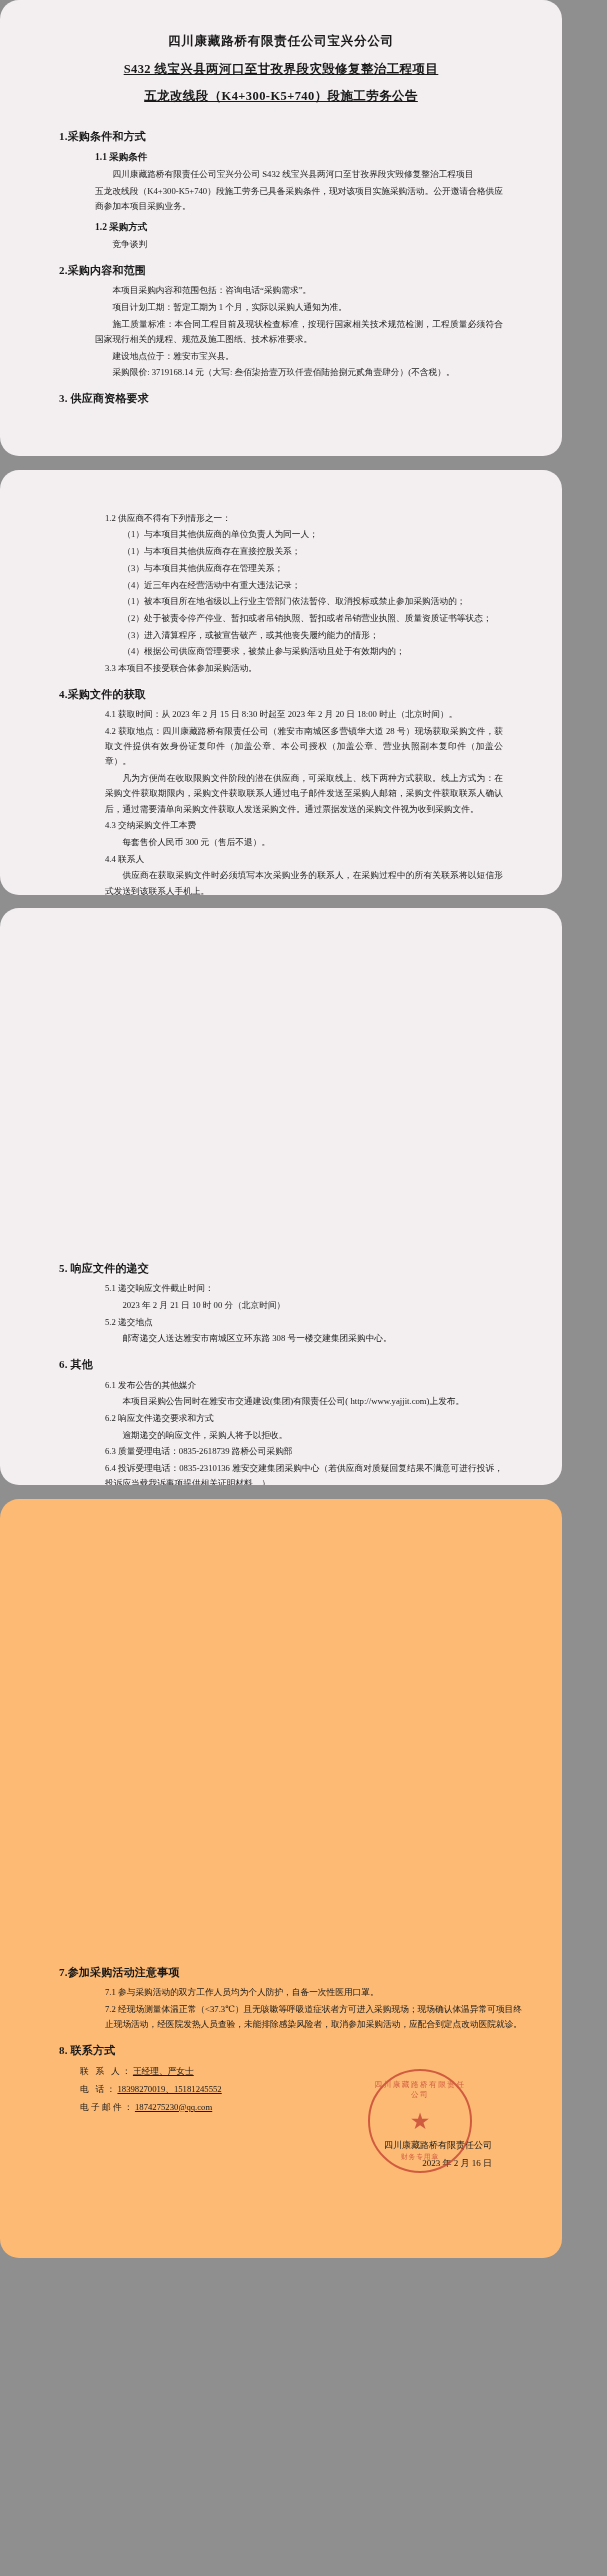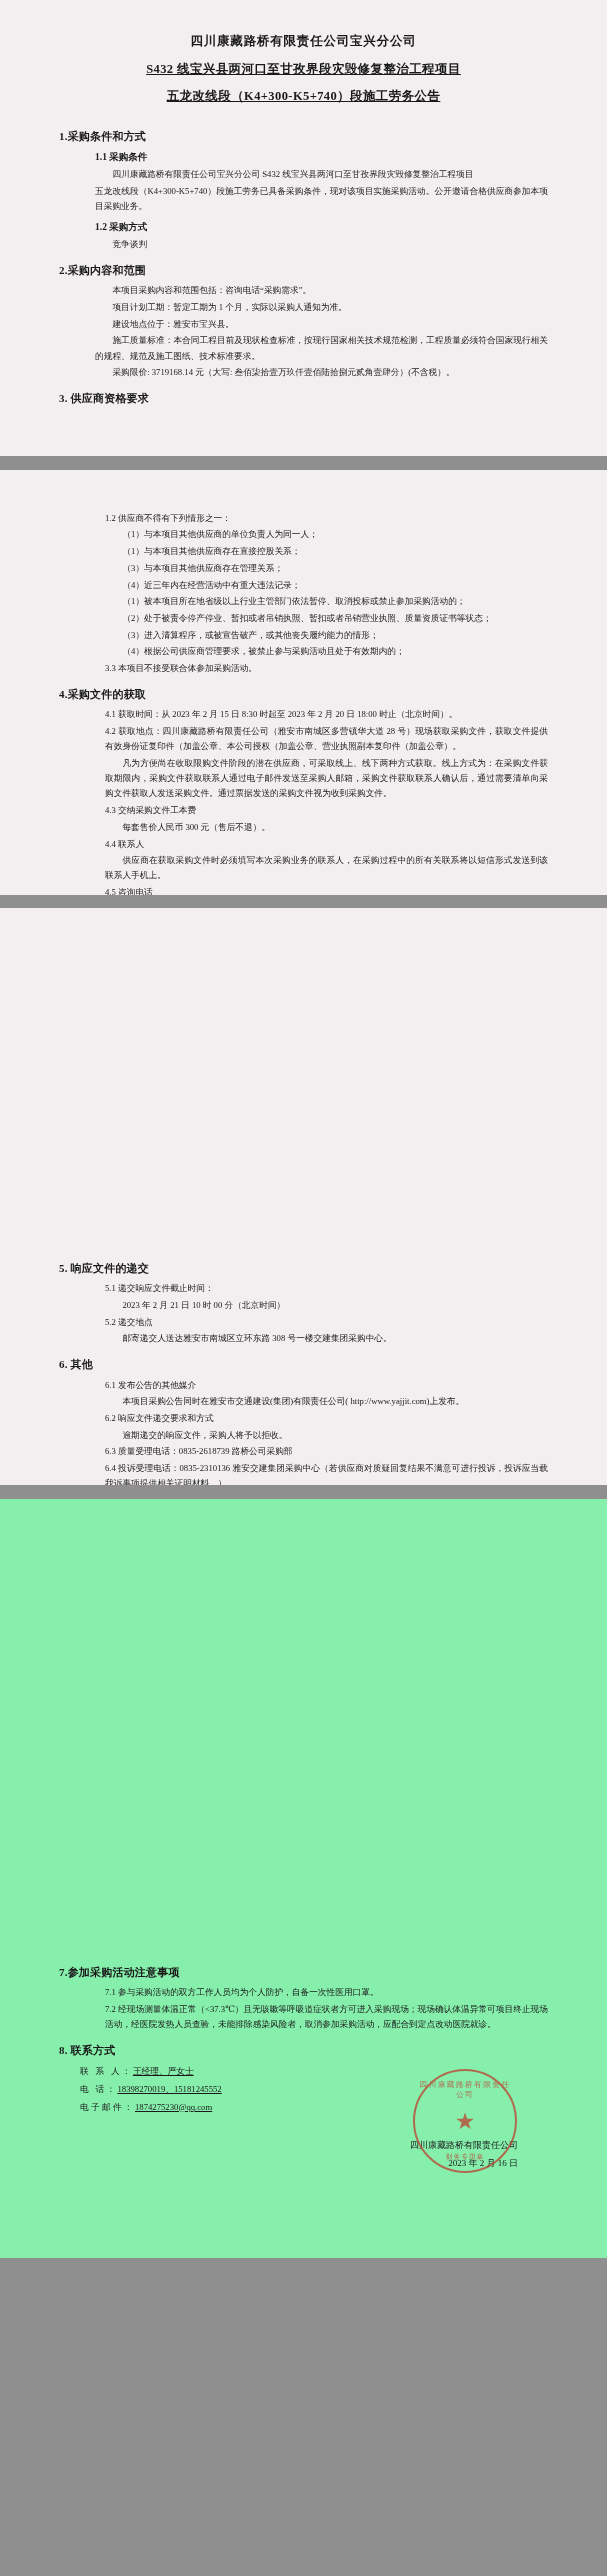--- a/index.html
+++ b/index.html
@@ -6,30 +6,31 @@
     margin: 0;
     padding: 0;
     background: #8f8f8f;
   }
   body {
     width: 607px;
     font-family: "Liberation Serif", "DejaVu Serif", serif;
     color: #1a1a1a;
   }
   .page {
-    width: 607px;
+    width: 562px;
     box-sizing: border-box;
     background: #f3eff0;
     position: relative;
     overflow: hidden;
+    border-radius: 19px;
   }
   .page.p1 { height: 456px; padding: 30px 59px 0 59px; }
   .page.p2 { height: 425px; padding: 41px 59px 0 59px; }
   .page.p3 { height: 577px; padding: 23px 59px 0 59px; }
-  .page.p4 { height: 759px; padding: 30px 59px 0 59px; background: #86efac; }
+  .page.p4 { height: 759px; padding: 30px 40px 0 59px; background: #fdba74; }
   .gap { height: 13.7px; background: #8f8f8f; }
 
   .title-block { text-align: center; }
   .t1 {
     font-size: 12.5px;
     font-weight: bold;
     letter-spacing: 0.8px;
     margin: 3px 0 10.6px 0;
   }
   .t2 {
@@ -150,22 +151,22 @@
     <p class="body">四川康藏路桥有限责任公司宝兴分公司 S432 线宝兴县两河口至甘孜界段灾毁修复整治工程项目</p>
     <p class="body noind">五龙改线段（K4+300-K5+740）段施工劳务已具备采购条件，现对该项目实施采购活动。公开邀请合格供应商参加本项目采购业务。</p>
     <h3 class="sub">1.2  采购方式</h3>
     <p class="body">竞争谈判</p>
   </div>
 
   <h2 class="sec">2.采购内容和范围</h2>
   <div class="indent-block">
     <p class="body">本项目采购内容和范围包括：咨询电话“采购需求”。</p>
     <p class="body">项目计划工期：暂定工期为 1 个月，实际以采购人通知为准。</p>
+    <p class="body">施工质量标准：本合同工程目前及现状检查标准，按现行国家相关技术规范检测，工程质量必须符合国家现行相关的规程、规范及施工图纸、技术标准要求。</p>
     <p class="body">建设地点位于：雅安市宝兴县。</p>
-    <p class="body">施工质量标准：本合同工程目前及现状检查标准，按现行国家相关技术规范检测，工程质量必须符合国家现行相关的规程、规范及施工图纸、技术标准要求。</p>
     <p class="body">采购限价: 3719168.14 元（大写: 叁佰柒拾壹万玖仟壹佰陆拾捌元贰角壹肆分）(不含税）。</p>
   </div>
 
   <h2 class="sec">3. 供应商资格要求</h2>
 </div>
 
 <div class="gap"></div>
 
 <div class="page p2">
   <div class="indent-block2">

